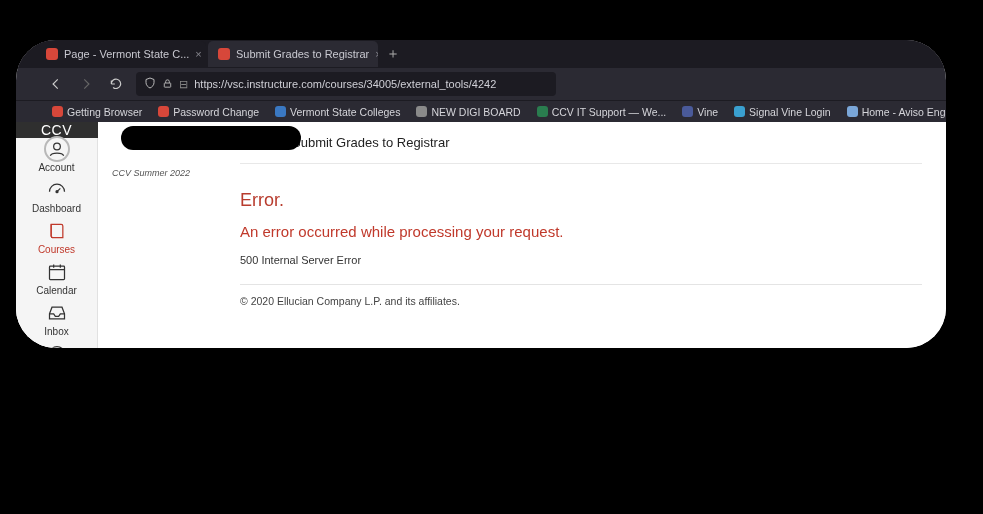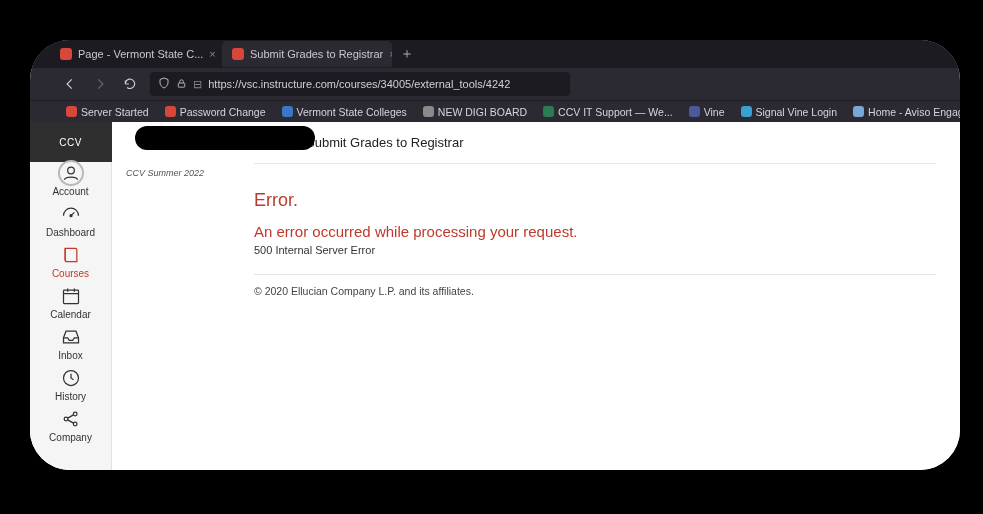--- a/index.html
+++ b/index.html
@@ -2,22 +2,22 @@
 <html><head>
 <meta charset="utf-8">
 <style>
   * { box-sizing: border-box; margin: 0; padding: 0; }
   html, body { width: 983px; height: 514px; font-family: Arial, Helvetica, sans-serif; }
   body { background: #000; position: relative; overflow: hidden; }
 
   
   .frame {
     position: absolute;
-    left: 30px; top: 40px;
-    width: 930px; height: 430px;
+    left: 16px; top: 40px;
+    width: 930px; height: 308px;
     border-radius: 40px;
     overflow: hidden;
     box-shadow: 0 18px 30px rgba(0,0,0,0.6);
     background: #fff;
   }
 
   
   .chrome { background: #2b2a33; color: #d0d0d5; font-size: 11px; }
   .tabstrip { display: flex; align-items: center; height: 28px; background: #1c1b22; padding: 0 0 0 20px; }
   .tab {
@@ -50,21 +50,21 @@
   .bm { display: flex; align-items: center; gap: 4px; padding: 0 6px; white-space: nowrap; cursor: pointer; font-size: 10.5px; color:#d5d5da;}
   .bm .dot { width: 11px; height: 11px; border-radius: 3px; flex: 0 0 11px; }
 
   
   .app { display: flex; height: calc(100% - 82px); background: #fff; }
 
   .globalnav {
     width: 82px; background: #f5f5f5; border-right: 1px solid #e1e1e1;
     display: flex; flex-direction: column; align-items: center; padding-top: 0;
   }
-  .brand { width: 82px; height: 40px; background: #2f2f2f; color: #fff; display: flex; align-items: center; justify-content: center; font-size: 10px; letter-spacing: .5px; }
+  .brand { width: 82px; height: 40px; background: #2f2f2f; color: #fff; display: flex; align-items: center; justify-content: center; font-size: 14px; letter-spacing: .5px; }
   .gnitem {
     width: 100%; padding: 0 0 6px; text-align: center; cursor: pointer;
     font-size: 10px; color: #333;
   }
   .gnitem.active { color: #c0392b; }
   .gnitem .ico { display: flex; align-items: center; justify-content: center; height: 22px; margin-bottom: 2px; }
   .gnitem .ico svg { width: 20px; height: 20px; stroke: currentColor; fill: none; stroke-width: 1.5; }
   .gnitem.account .ico span {
     width: 26px; height: 26px; border: 2px solid #b8b8b8; border-radius: 50%;
     display: inline-flex; align-items: center; justify-content: center;
@@ -82,21 +82,21 @@
     display: block; font-size: 11.5px; color: #d64528; text-decoration: none;
     padding: 4px 2px 4px 4px; line-height: 1.25; cursor: pointer;
   }
 
   .content { flex: 1; padding: 0 24px 0 12px; position: relative; }
   .crumb {
     height: 42px; display: flex; align-items: center; font-size: 13px; color: #222;
     border-bottom: 1px solid #e8e8e8; padding-left: 52px;
   }
   .err-title { color: #b83c2e; font-size: 18px; margin: 26px 0 12px 0; font-weight: 400; }
-  .err-msg { color: #c0392b; font-size: 15px; margin-bottom: 4px; }
+  .err-msg { color: #c0392b; font-size: 15px; margin-bottom: 14px; }
   .err-detail { font-size: 11px; color: #333; margin-bottom: 18px; }
   .divider { border-top: 1px solid #e4e4e4; margin: 6px 0 10px; }
   .copyright { font-size: 10.5px; color: #444; }
 
 </style>
 </head>
 <body>
 
 <div class="frame">
 
@@ -144,21 +144,21 @@
             </svg>
         </span>
         <span style="color:#888">⊟</span>
         <span class="addr">https://vsc.instructure.com/courses/34005/external_tools/4242</span>
       </div>
     </div>
 
     <div class="bookbar" id="bookbar">
         <div class="bm">
           <span class="dot" style="background: rgb(215, 71, 58);"></span>
-          <span>Server Started</span>
+          <span>Getting Browser</span>
         </div>
         <div class="bm">
           <span class="dot" style="background: rgb(215, 71, 58);"></span>
           <span>Password Change</span>
         </div>
         <div class="bm">
           <span class="dot" style="background: rgb(58, 120, 194);"></span>
           <span>Vermont State Colleges</span>
         </div>
         <div class="bm">

